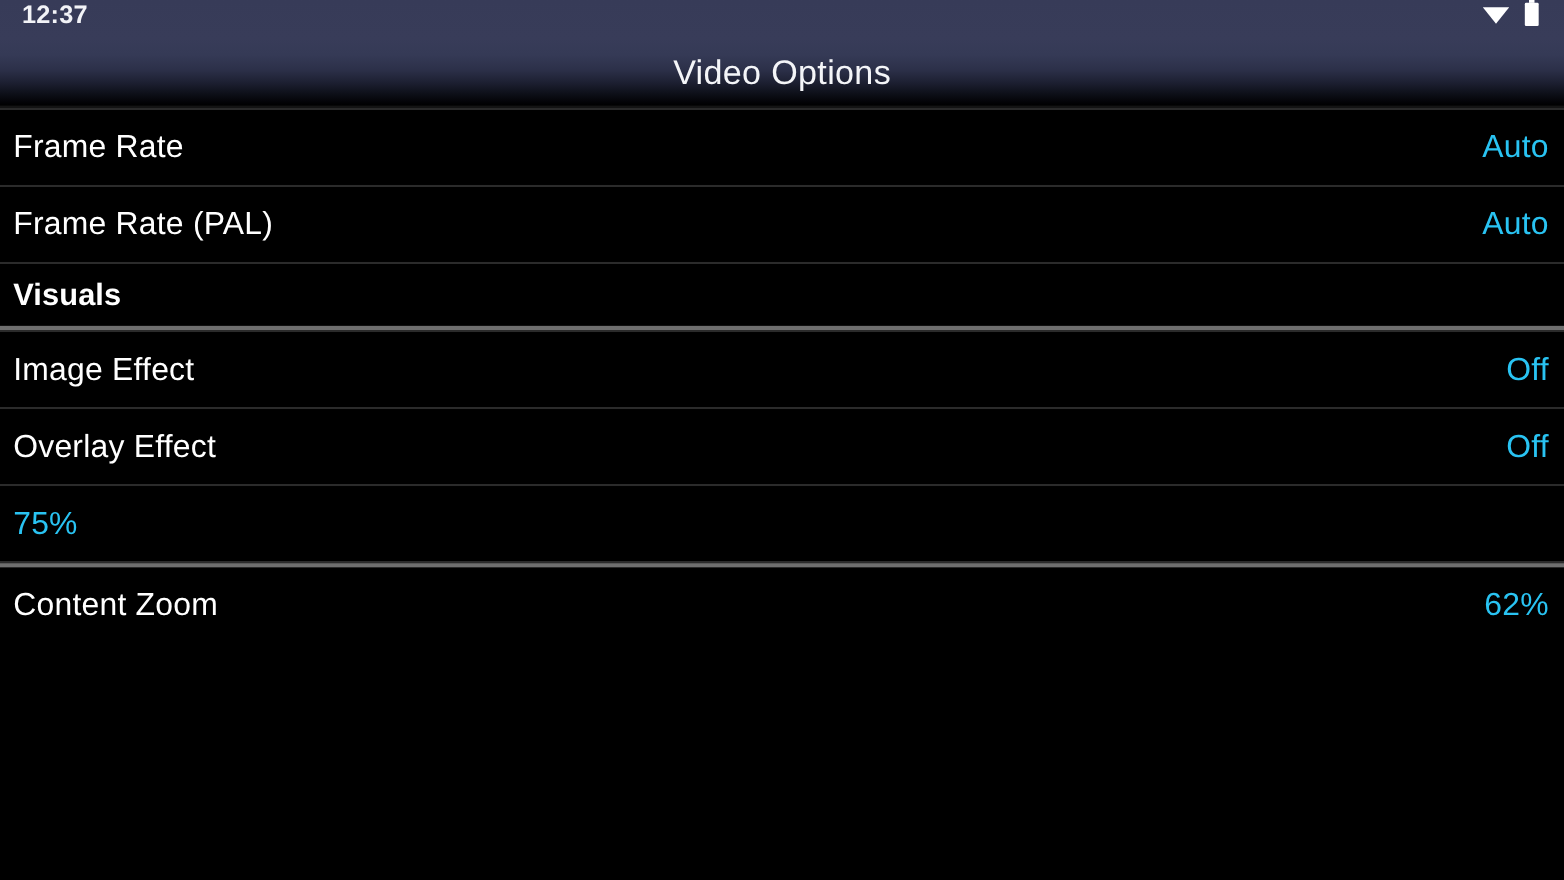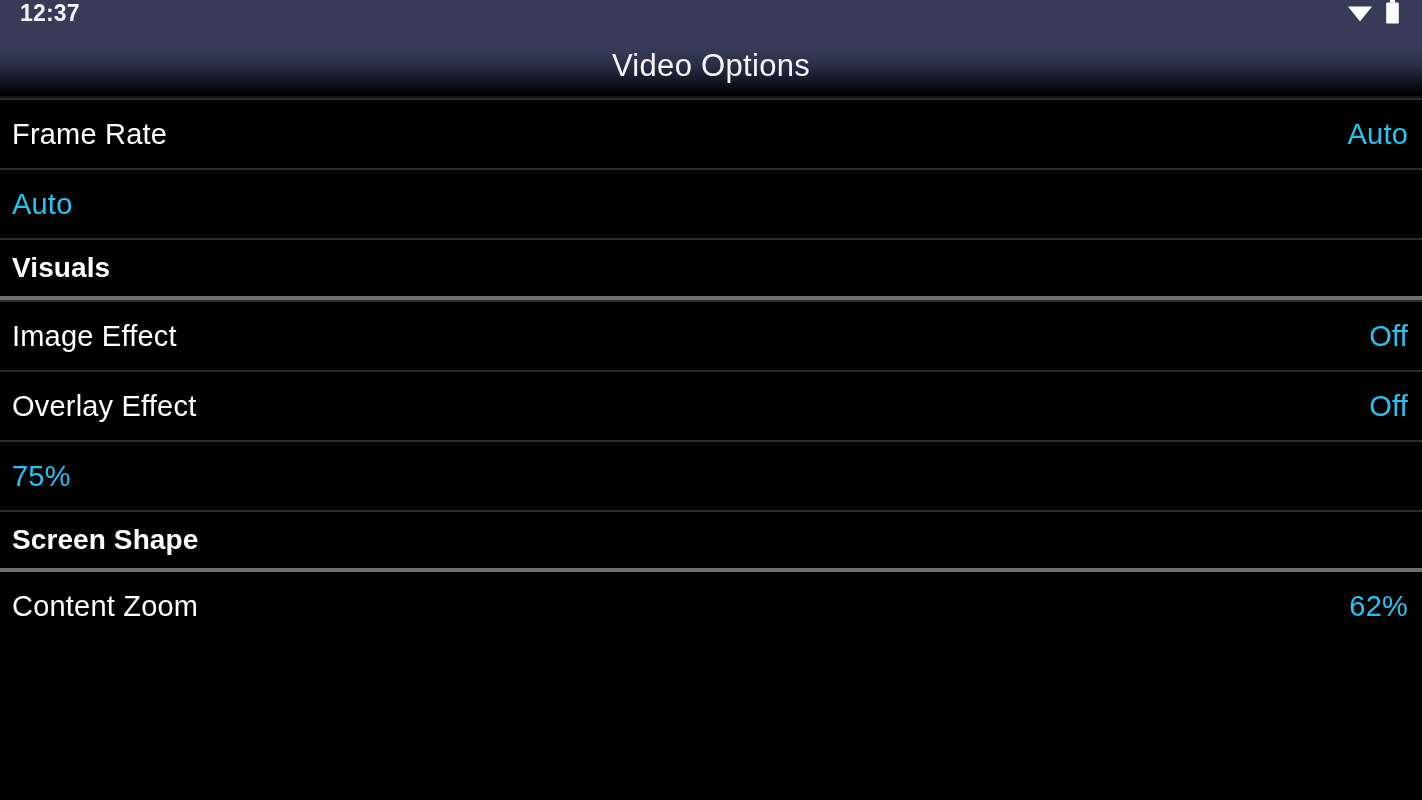--- a/index.html
+++ b/index.html
@@ -169,20 +169,21 @@
 
   <div class="list" id="settings-list">
       <div class="sep top-edge"></div>
       <div class="sep"></div>
       <div class="row">
         <div class="row-label">Frame Rate</div>
         <div class="row-value">Auto</div>
       </div>
       <div class="sep"></div>
       <div class="row">
+        <div class="row-label">Frame Rate (PAL)</div>
         <div class="row-value">Auto</div>
       </div>
       <div class="sep"></div>
       <div class="row section">
         <div class="row-label">Visuals</div>
         <div class="row-value"></div>
       </div>
       <div class="sep thick"></div>
       <div class="sep"></div>
       <div class="row">
@@ -192,24 +193,20 @@
       <div class="sep"></div>
       <div class="row">
         <div class="row-label">Overlay Effect</div>
         <div class="row-value">Off</div>
       </div>
       <div class="sep"></div>
       <div class="row">
         <div class="row-value">75%</div>
       </div>
       <div class="sep"></div>
-      <div class="row section">
-        <div class="row-label">Screen Shape</div>
-        <div class="row-value"></div>
-      </div>
       <div class="sep thick"></div>
       <div class="row">
         <div class="row-label">Content Zoom</div>
         <div class="row-value">62%</div>
       </div>
     </div>
 
 </div>
 
 </body></html>

